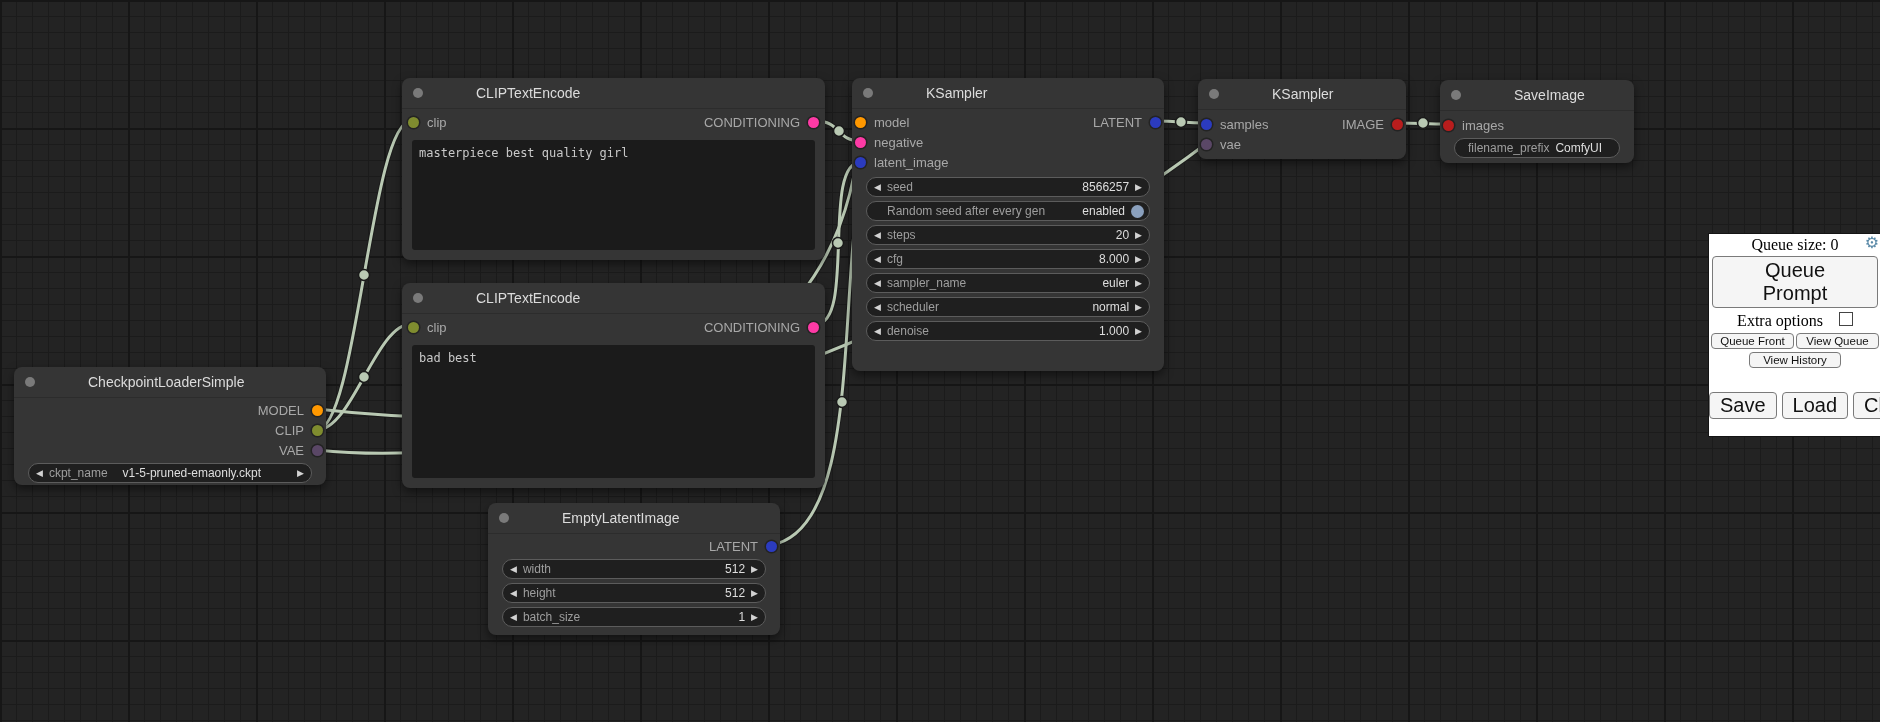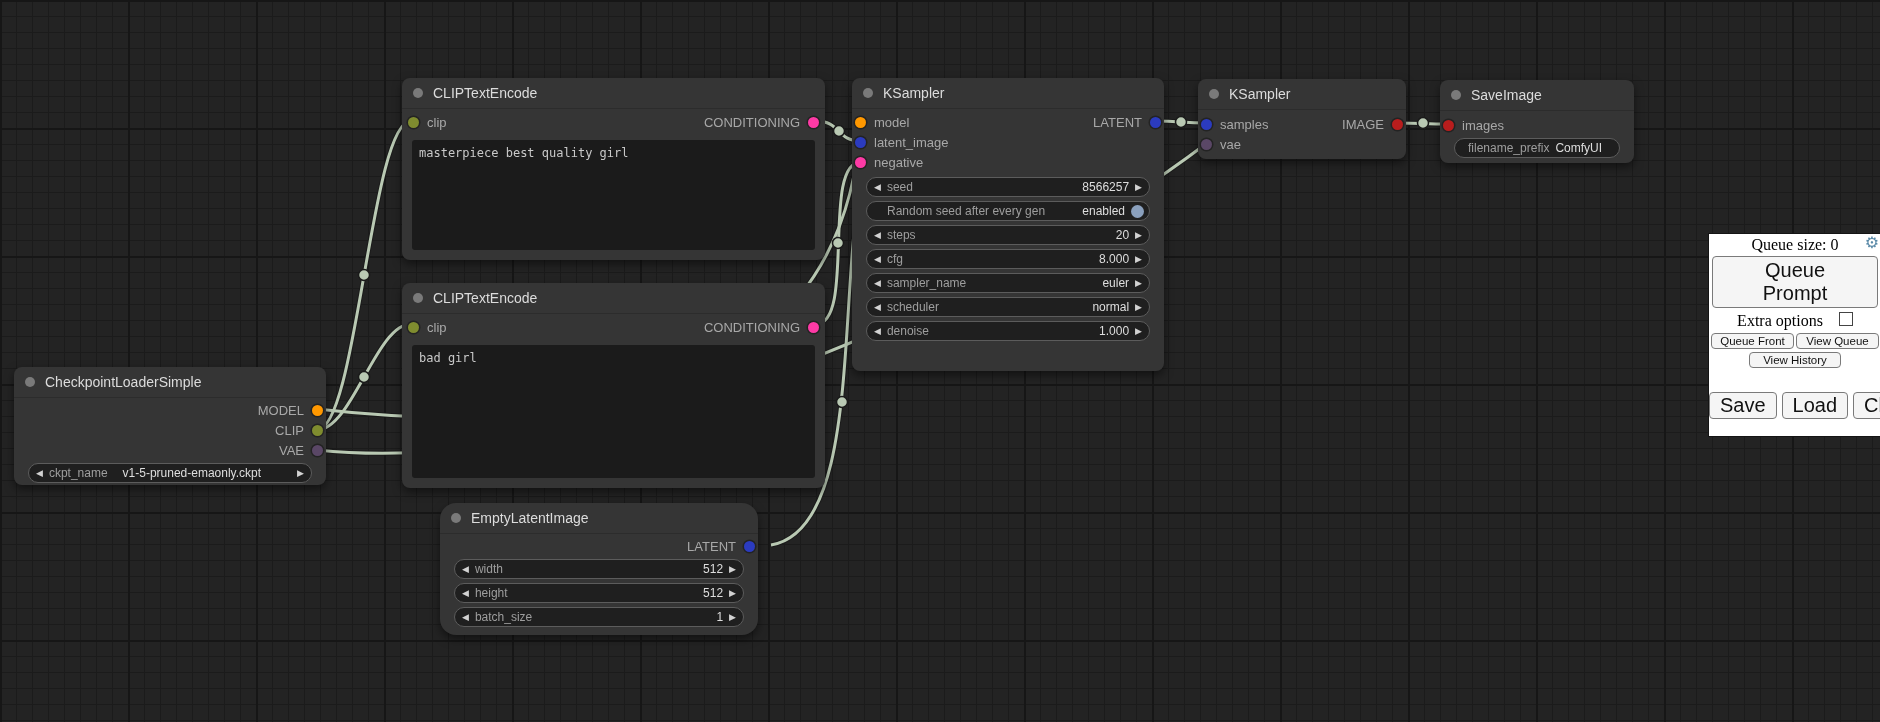--- a/index.html
+++ b/index.html
@@ -20,21 +20,21 @@
   .wire{fill:none;stroke:#b9c9b3;stroke-width:3;}
   .link-dot{fill:#b9c9b3;stroke:#1a1a1a;stroke-width:1.5;}
   
   .node{
     position:absolute;z-index:1;background:#353535;border-radius:8px;
     box-shadow:0 4px 10px rgba(0,0,0,.5);color:#aaa;font-size:13px;
   }
   .node-title{
     height:30px;display:flex;align-items:center;
     font-size:14px;color:#dcdcdc;border-bottom:1px solid #2c2c2c;
-    white-space:nowrap;overflow:hidden;
+    white-space:nowrap;overflow:hidden;gap:43px;
   }
   .title-dot{flex:0 0 auto;width:10px;height:10px;border-radius:50%;background:#7a7a7a;margin:0 10px 0 11px;}
   .port{flex:0 0 auto;width:11px;height:11px;border-radius:50%;box-shadow:0 0 0 1.5px rgba(20,20,20,.55);}
   .slot-in{display:flex;align-items:center;height:20px;padding-left:3px;color:#a8a8a8;}
   .slot-in .port{margin-right:8px;}
   .slot-out{display:flex;align-items:center;justify-content:flex-end;height:20px;padding-right:3px;color:#a8a8a8;}
   .slot-out .port{margin-left:8px;}
   .io-block{position:relative;}
   .out-abs{position:absolute;top:3px;right:0;left:0;}
   .prompt-box{
@@ -166,44 +166,44 @@
   <div style="display:flex;align-items:center;justify-content:space-between;height:26px;padding:0 3px;">
     <span class="slot-in" style="height:26px;">
       <span class="port" style="background-color: rgb(127, 140, 47);"></span>
       <span>clip</span>
     </span>
     <span class="slot-out" style="height:26px;">
       <span>CONDITIONING</span>
       <span class="port" style="background-color: rgb(253, 58, 165);"></span>
     </span>
   </div>
-  <div class="prompt-box" style="height:121px;">bad girl</div>
+  <div class="prompt-box" style="height:121px;">bad best</div>
 </div>
 
 <div class="node" style="left:852px;top:78px;width:312px;height:293px;">
   <div class="node-title">
     <span class="title-dot"></span>
     <span>KSampler</span>
   </div>
   <div class="io-block" style="padding-top:3px;">
     <div class="slot-out out-abs">
       <span>LATENT</span>
       <span class="port" style="background-color: rgb(43, 59, 191);"></span>
     </div>
     <div class="slot-in">
       <span class="port" style="background-color: rgb(255, 152, 0);"></span>
       <span>model</span>
     </div>
     <div class="slot-in">
+      <span class="port" style="background-color: rgb(253, 58, 165);"></span>
+      <span>negative</span>
+    </div>
+    <div class="slot-in">
       <span class="port" style="background-color: rgb(43, 59, 191);"></span>
       <span>latent_image</span>
-    </div>
-    <div class="slot-in">
-      <span class="port" style="background-color: rgb(253, 58, 165);"></span>
-      <span>negative</span>
     </div>
   </div>
   <div style="margin-top:5px;">
     <div class="widget">
       <span class="warr">◀</span>
       <span class="wlabel">seed</span>
       <span class="wvalue">8566257</span>
       <span class="warr">▶</span>
     </div>
     <div class="widget no-arrows">
@@ -275,21 +275,21 @@
       <span class="port" style="background-color: rgb(184, 29, 29);"></span>
       <span>images</span>
     </div>
     <div class="widget no-arrows" style="margin-top:3px;">
       <span class="wlabel" style="margin-left:6px;">filename_prefix</span>
       <span class="wvalue" style="margin-right:14px;">ComfyUI</span>
     </div>
   </div>
 </div>
 
-<div class="node" style="left:440px;top:503px;width:318px;height:132px;border-radius:16px;">
+<div class="node" style="left:488px;top:503px;width:292px;height:132px;">
   <div class="node-title">
     <span class="title-dot"></span>
     <span>EmptyLatentImage</span>
   </div>
   <div style="padding-top:2px;">
     <div class="slot-out">
       <span>LATENT</span>
       <span class="port" style="background-color: rgb(43, 59, 191);"></span>
     </div>
     <div class="widget" style="margin-top:3px;">

